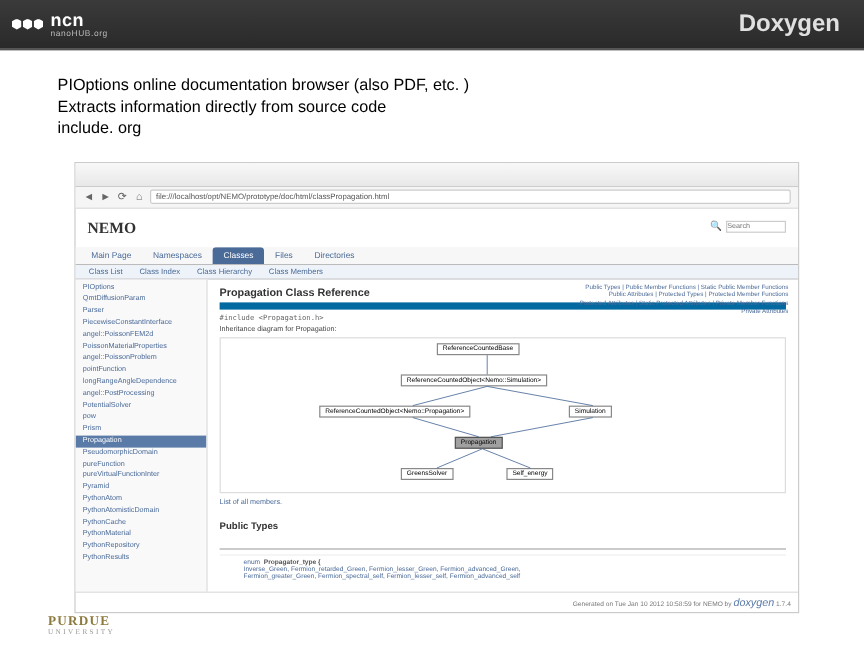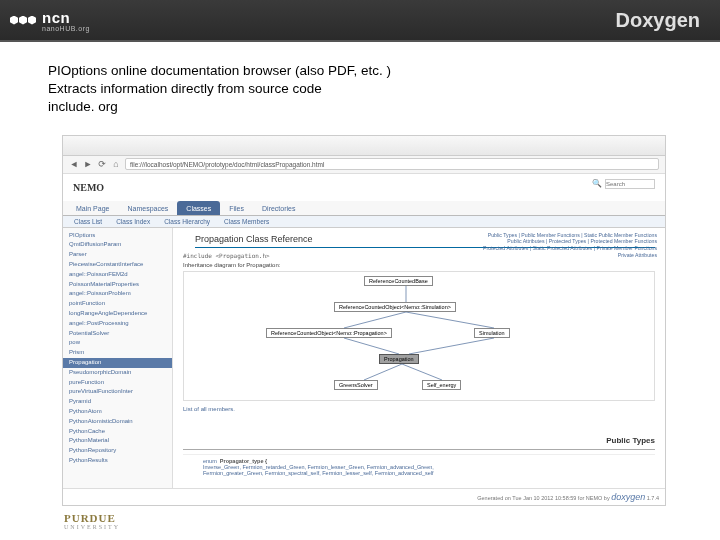--- a/index.html
+++ b/index.html
@@ -13,47 +13,47 @@
   .title { color: #e0e0e0; font-size: 20px; font-weight: bold; }
   .content { padding: 20px 40px 10px 48px; }
   .bullets { font-size: 13.5px; line-height: 1.35; color: #000; margin-bottom: 18px; }
   .browser-shell { border: 1px solid #ccc; width: 604px; margin: 0 auto; font-size: 7.5px; background: #fff; }
   .browser-chrome { height: 20px; background: linear-gradient(to bottom,#f8f8f8,#e8e8e8); border-bottom: 1px solid #ccc; display: flex; align-items: flex-end; }
   .browser-toolbar { height: 18px; display: flex; align-items: center; gap: 4px; padding: 0 6px; background: #f5f5f5; border-bottom: 1px solid #ddd; }
   .nav-icon { width: 10px; text-align: center; color: #666; font-size: 9px; }
   .addr { flex: 1; height: 12px; background: #fff; border: 1px solid #ccc; border-radius: 2px; font-size: 6.5px; color: #555; padding: 0 4px; line-height: 12px; overflow: hidden; }
   .doc-body { display: flex; flex-direction: column; }
   .doc-header { padding: 8px 10px 4px; }
-  .nemo-title { font-size: 10px; font-weight: bold; color: #333; font-family: Georgia, serif; }
+  .nemo-title { font-size: 13px; font-weight: bold; color: #333; font-family: Georgia, serif; }
   .search-row { float: right; display: flex; gap: 3px; align-items: center; margin-top: -14px; }
   .search-box { width: 50px; height: 10px; border: 1px solid #ccc; font-size: 6px; }
   .main-tabs { display: flex; background: #f7f7f7; border-bottom: 1px solid #bbb; padding-left: 4px; margin-top: 4px; }
   .tab { padding: 3px 8px; font-size: 7px; color: #4a6a98; cursor: pointer; border: 1px solid transparent; border-bottom: none; }
   .tab.active { background: #4a6a98; color: #fff; border-radius: 3px 3px 0 0; }
   .sub-tabs { display: flex; background: #eef3f9; border-bottom: 1px solid #ccc; padding-left: 4px; }
   .stab { padding: 2px 7px; font-size: 6.5px; color: #4a6a98; }
   .doc-main { display: flex; min-height: 260px; }
   .sidebar { width: 110px; background: #f9f9f9; border-right: 1px solid #ddd; padding: 3px 0; font-size: 6px; overflow: hidden; }
   .side-item { padding: 1px 6px; color: #4a6a98; line-height: 1.3; cursor: pointer; white-space: nowrap; }
   .side-item.active { background: #5a7aa8; color: #fff; }
   .doc-content { flex: 1; padding: 6px 10px; position: relative; }
   .sum-links { position: absolute; right: 8px; top: 4px; font-size: 5.2px; color: #4a6a98; text-align: right; line-height: 1.3; }
-  .class-title { font-size: 9px; font-weight: normal; color: #333; padding-bottom: 3px; border-bottom: 1px solid #0369a1; margin-bottom: 4px; margin-left: 12px; }
+  .class-title { font-size: 9px; font-weight: bold; color: #333; padding-bottom: 3px; border-bottom: 6px solid #0369a1; margin-bottom: 4px; }
   .inc { font-size: 6px; color: #666; font-family: monospace; margin-bottom: 3px; }
   .caption { font-size: 6px; color: #444; margin-bottom: 3px; }
   .diagram { border: 1px solid #ddd; height: 130px; position: relative; font-size: 5.5px; }
   .node { position: absolute; border: 1px solid #888; padding: 1px 4px; background: #fff; text-align: center; white-space: nowrap; }
   .node.hl { background: #a0a0a0; color: #000; border-color: #555; }
   .members-link { font-size: 6px; color: #4a6a98; margin-top: 5px; }
-  .sec-head { font-size: 8px; font-weight: bold; color: #333; border-bottom: 1px solid #aaa; margin-top: 24px; padding-bottom: 4px; text-align: right; }
+  .sec-head { font-size: 8px; font-weight: bold; color: #333; border-bottom: 1px solid #aaa; margin-top: 12px; padding-bottom: 14px; }
   .enum-row { font-size: 5.5px; color: #555; padding: 3px 0 0 20px; border-top: 1px solid #eee; margin-top: 4px; }
   .enum-row .kw { color: #4a6a98; }
   .footer-gen { font-size: 5.5px; color: #777; text-align: right; padding: 3px 6px; border-top: 1px solid #ddd; }
   .dox-logo { color: #5a7aa8; font-size: 9px; font-style: italic; }
-  .purdue { position: absolute; bottom: 10px; left: 40px; font-size: 11px; font-weight: bold; color: #8c7a3f; letter-spacing: 1px; font-family: Georgia, serif; margin-left: 24px; }
+  .purdue { position: absolute; bottom: 10px; left: 40px; font-size: 11px; font-weight: bold; color: #8c7a3f; letter-spacing: 1px; font-family: Georgia, serif; }
   .purdue .uni { font-size: 6px; letter-spacing: 2px; display: block; color: #999; font-weight: normal; }
   svg.edge { position: absolute; pointer-events: none; }
 </style>
 </head>
 <body>
 
 <div class="header-bar">
   <div class="logo-area">
     <div class="logo-mark">
       <span class="hex"></span>

